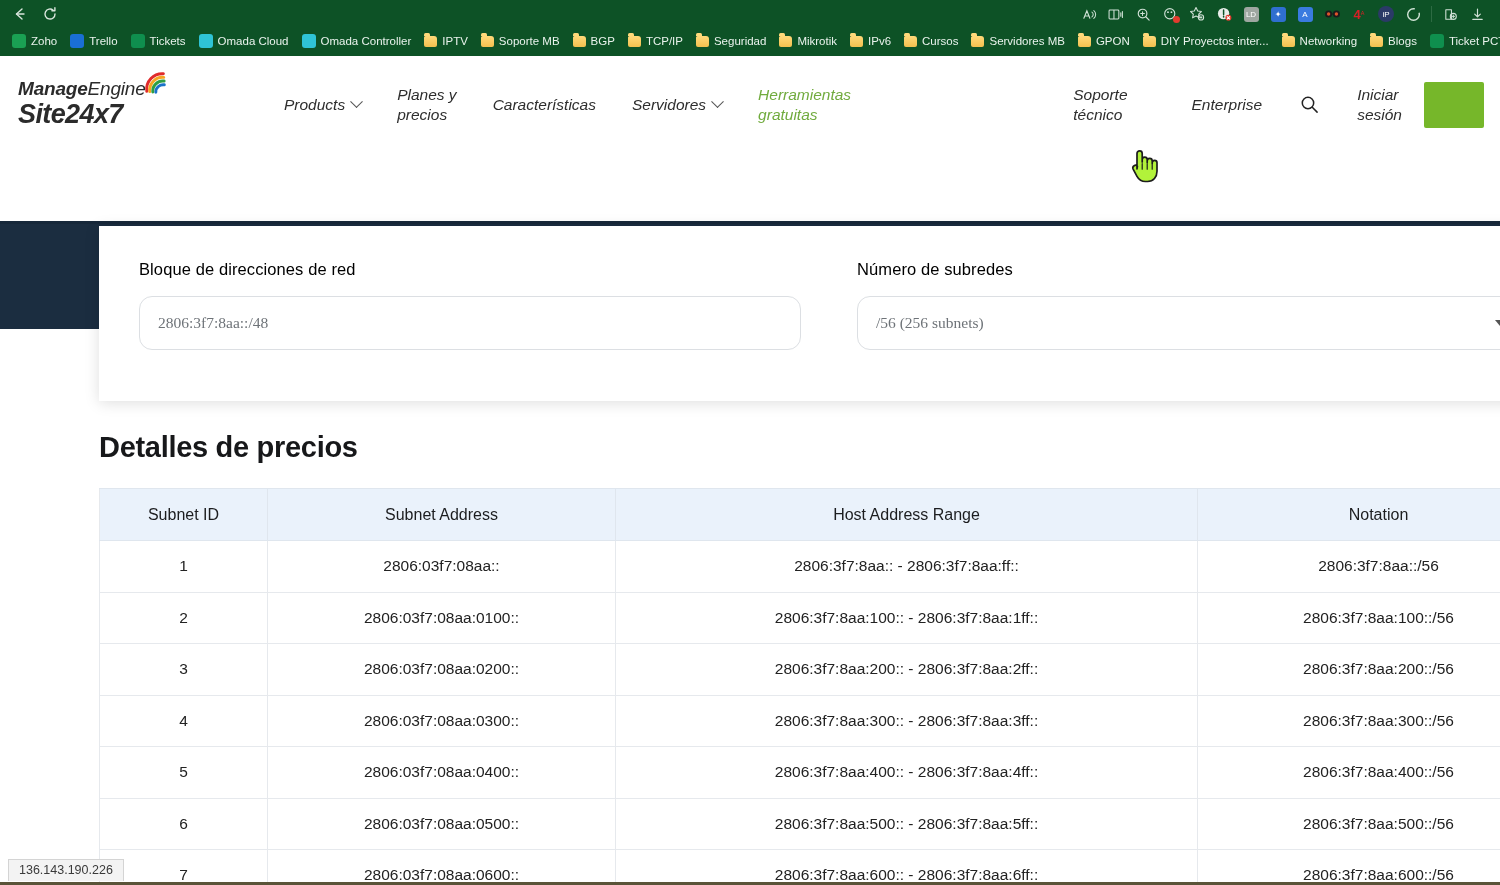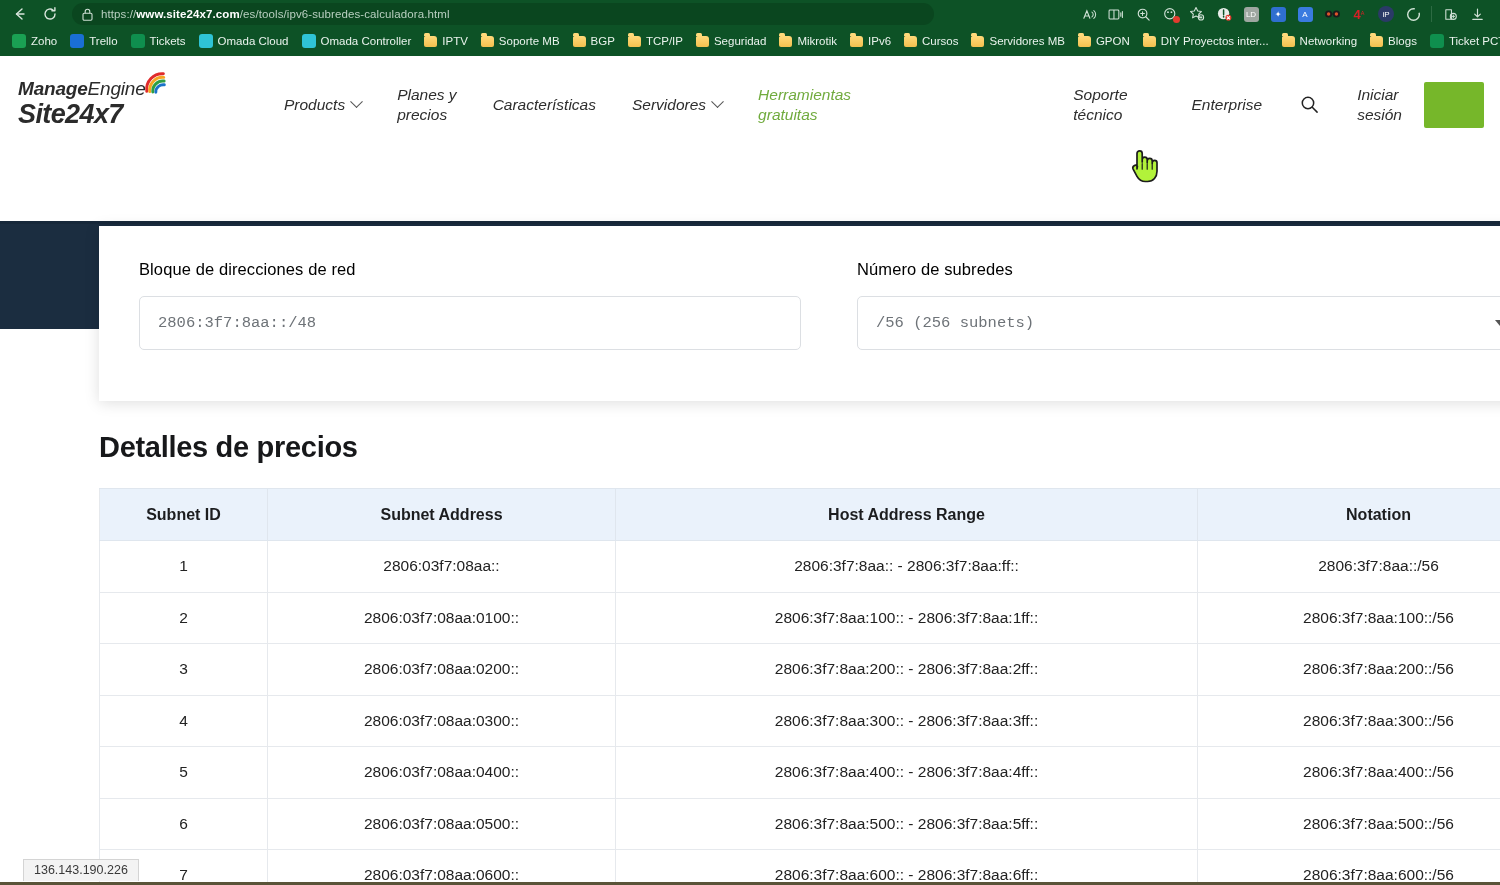--- a/index.html
+++ b/index.html
@@ -250,23 +250,23 @@
     letter-spacing: .1px;
   }
   .field-input {
     width: 100%;
     height: 54px;
     border: 1px solid #dcdfe3;
     background: #fff;
     font-size: 15.5px;
     color: #6e7378;
     padding: 0 18px;
-    font-family: Liberation Mono, monospace;
+    font-family: Liberation Serif, serif;
     outline: none;
-    border-radius: 5px;
+    border-radius: 13px;
   }
   .select-wrap { position: relative; }
   .select-wrap .arrow {
     position: absolute;
     right: 14px; top: 50%;
     width: 0; height: 0;
     border-left: 5.5px solid transparent;
     border-right: 5.5px solid transparent;
     border-top: 6px solid #555;
     transform: translateY(-50%);
@@ -290,21 +290,21 @@
   }
   table.subnets {
     border-collapse: collapse;
     width: 1460px;
     table-layout: fixed;
     background: #fff;
   }
   table.subnets th {
     background: #eaf2fb;
     font-size: 16px;
-    font-weight: 700;
+    font-weight: 400;
     color: #1c1d1f;
     height: 52px;
     text-align: center;
     border-right: 1px solid #dfe6ee;
     border-bottom: 1px solid #dfe6ee;
     border-top: 1px solid #dfe6ee;
   }
   table.subnets th:last-child { border-right: 1px solid #dfe6ee; }
   table.subnets td {
     height: 51.5px;
@@ -327,21 +327,20 @@
   .status-bubble {
     position: absolute;
     left: 8px; bottom: 4px;
     background: #f3f3f3;
     border: 1px solid #d4d4d4;
     border-bottom: none;
     padding: 3px 10px 4px 10px;
     font-size: 12.5px;
     color: #3a3a3a;
     z-index: 80;
-    margin-left: 15px;
   }
   .bottom-edge {
     position: absolute;
     left:0; bottom:0; width:1500px; height:3px;
     background:#5a5338;
     z-index: 90;
   }
 </style>
 </head>
 <body>
@@ -355,29 +354,20 @@
           <path d="M4.5 8 H12" stroke="currentColor" stroke-width="1.4" stroke-linecap="round"></path>
         </svg>
     </div>
     <div class="nav-btn">
       <svg width="16" height="16" viewBox="0 0 16 16">
           <path d="M13 8 A5 5 0 1 1 11.2 4.2" fill="none" stroke="currentColor" stroke-width="1.4" stroke-linecap="round"></path>
           <path d="M12.9 1.7 V4.7 H9.9" fill="none" stroke="currentColor" stroke-width="1.4" stroke-linecap="round" stroke-linejoin="round"></path>
         </svg>
     </div>
 
-    <div class="omnibox">
-      <span class="lock-ico">
-        <svg width="11" height="13" viewBox="0 0 11 13">
-            <rect x="1" y="5.2" width="9" height="7" rx="1.2" fill="none" stroke="currentColor" stroke-width="1.1"></rect>
-            <path d="M3.2 5.2 V3.6 a2.3 2.3 0 0 1 4.6 0 V5.2" fill="none" stroke="currentColor" stroke-width="1.1"></path>
-          </svg>
-      </span>
-      <span class="url-text"><span>https://</span><b>www.site24x7.com</b><span>/es/tools/ipv6-subredes-calculadora.html</span></span>
-    </div>
 
     <div class="tb-right">
       <div class="tb-ico">
         <svg width="15" height="15" viewBox="0 0 16 16">
             <path d="M2 12 L5.2 4 L8.4 12 M3.2 9.6 H7.2" fill="none" stroke="currentColor" stroke-width="1.2" stroke-linecap="round"></path>
             <path d="M10.6 5.5 a3 3 0 0 1 0 5 M12.6 3.8 a5.5 5.5 0 0 1 0 8.4" fill="none" stroke="currentColor" stroke-width="1.1" stroke-linecap="round"></path>
           </svg>
       </div>
       <div class="tb-ico">
         <svg width="16" height="15" viewBox="0 0 18 16">

